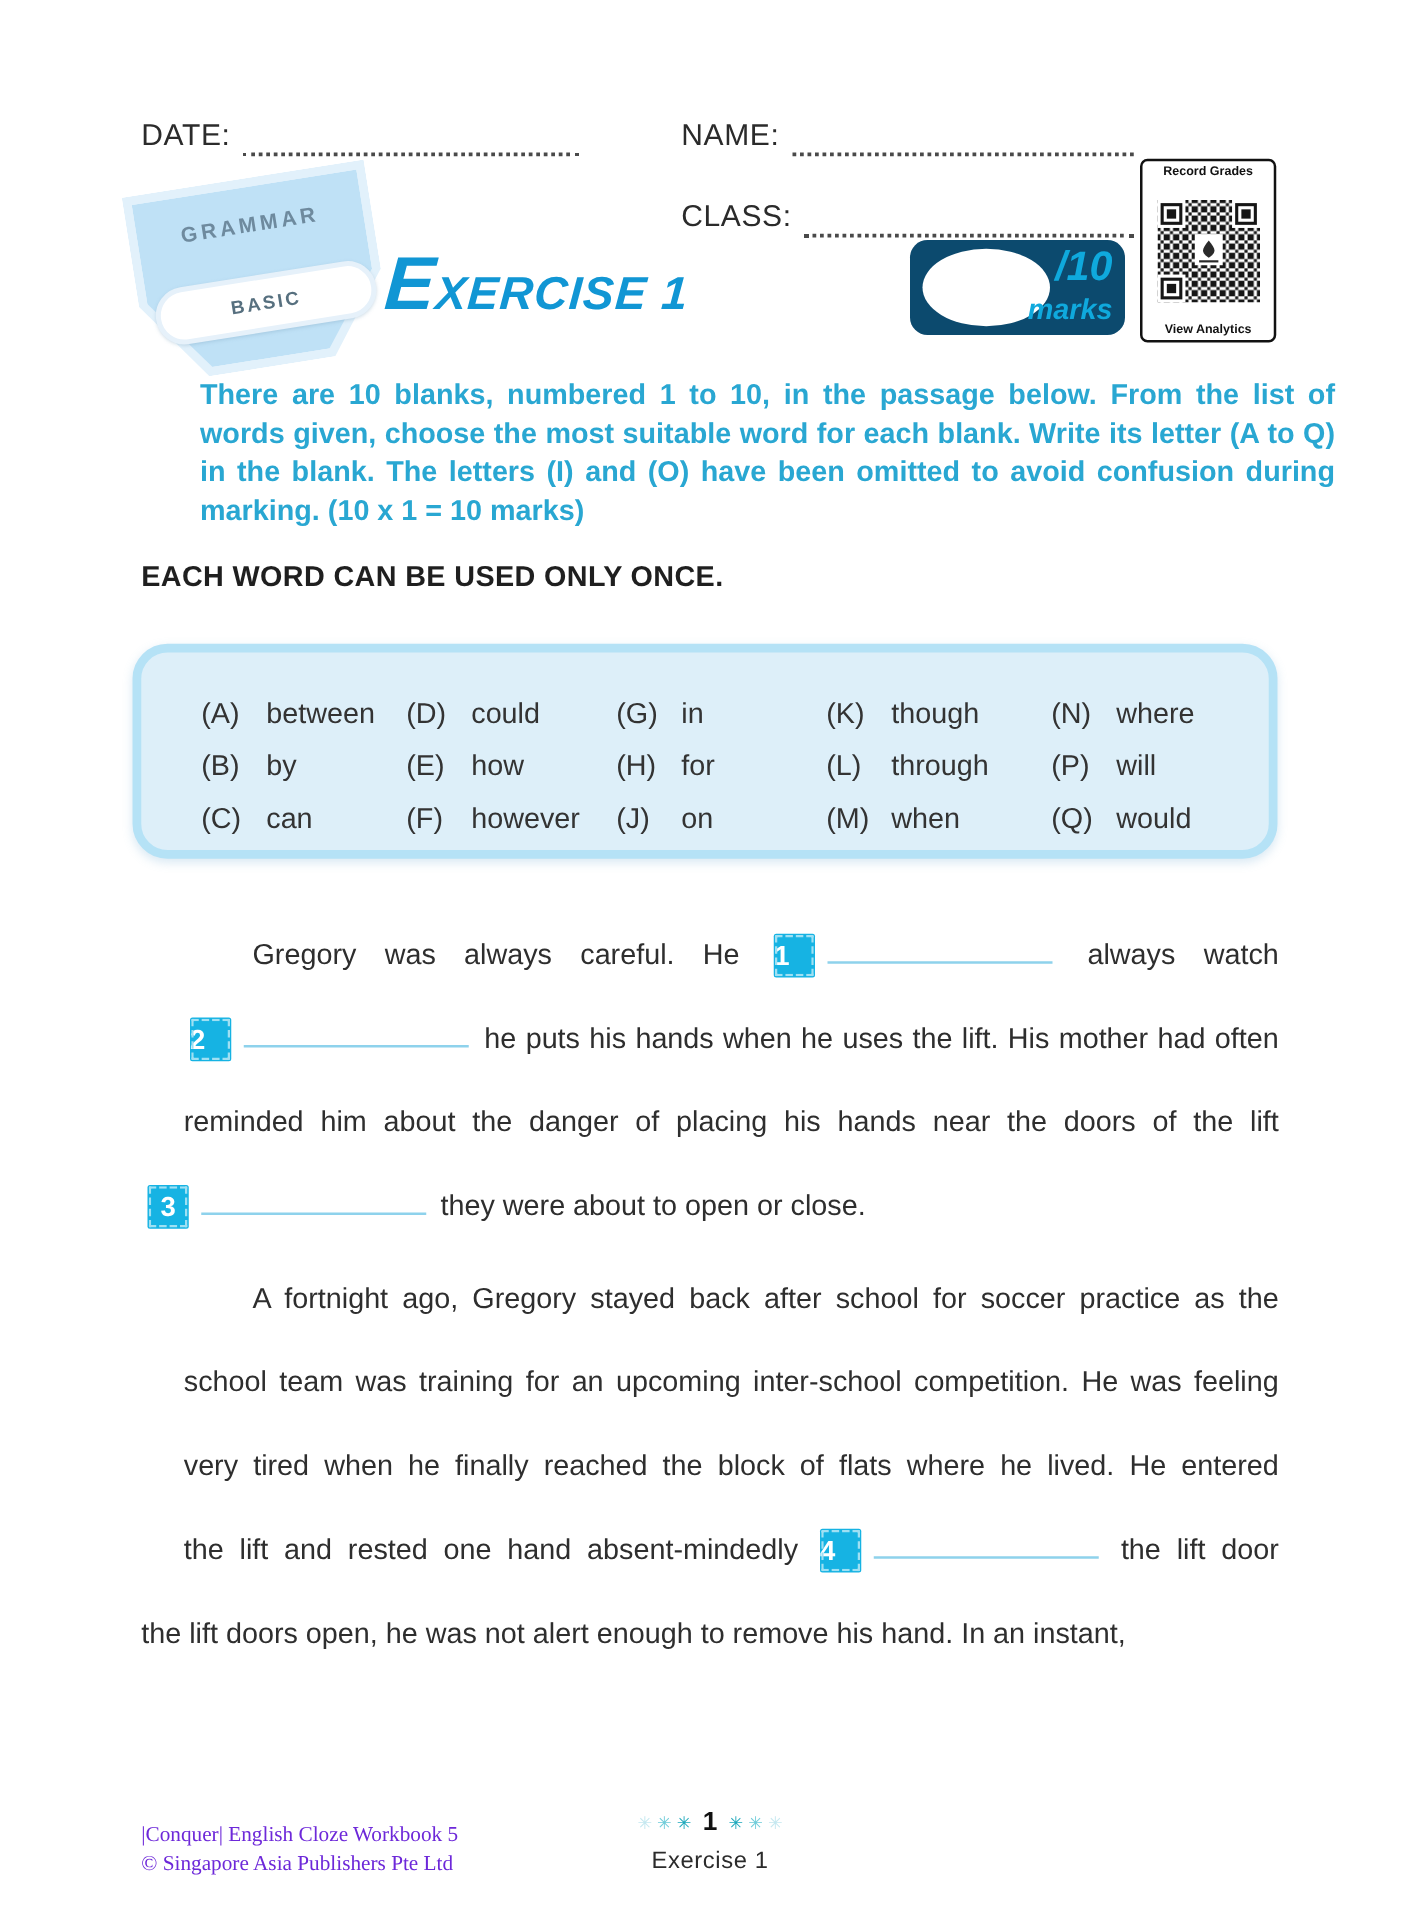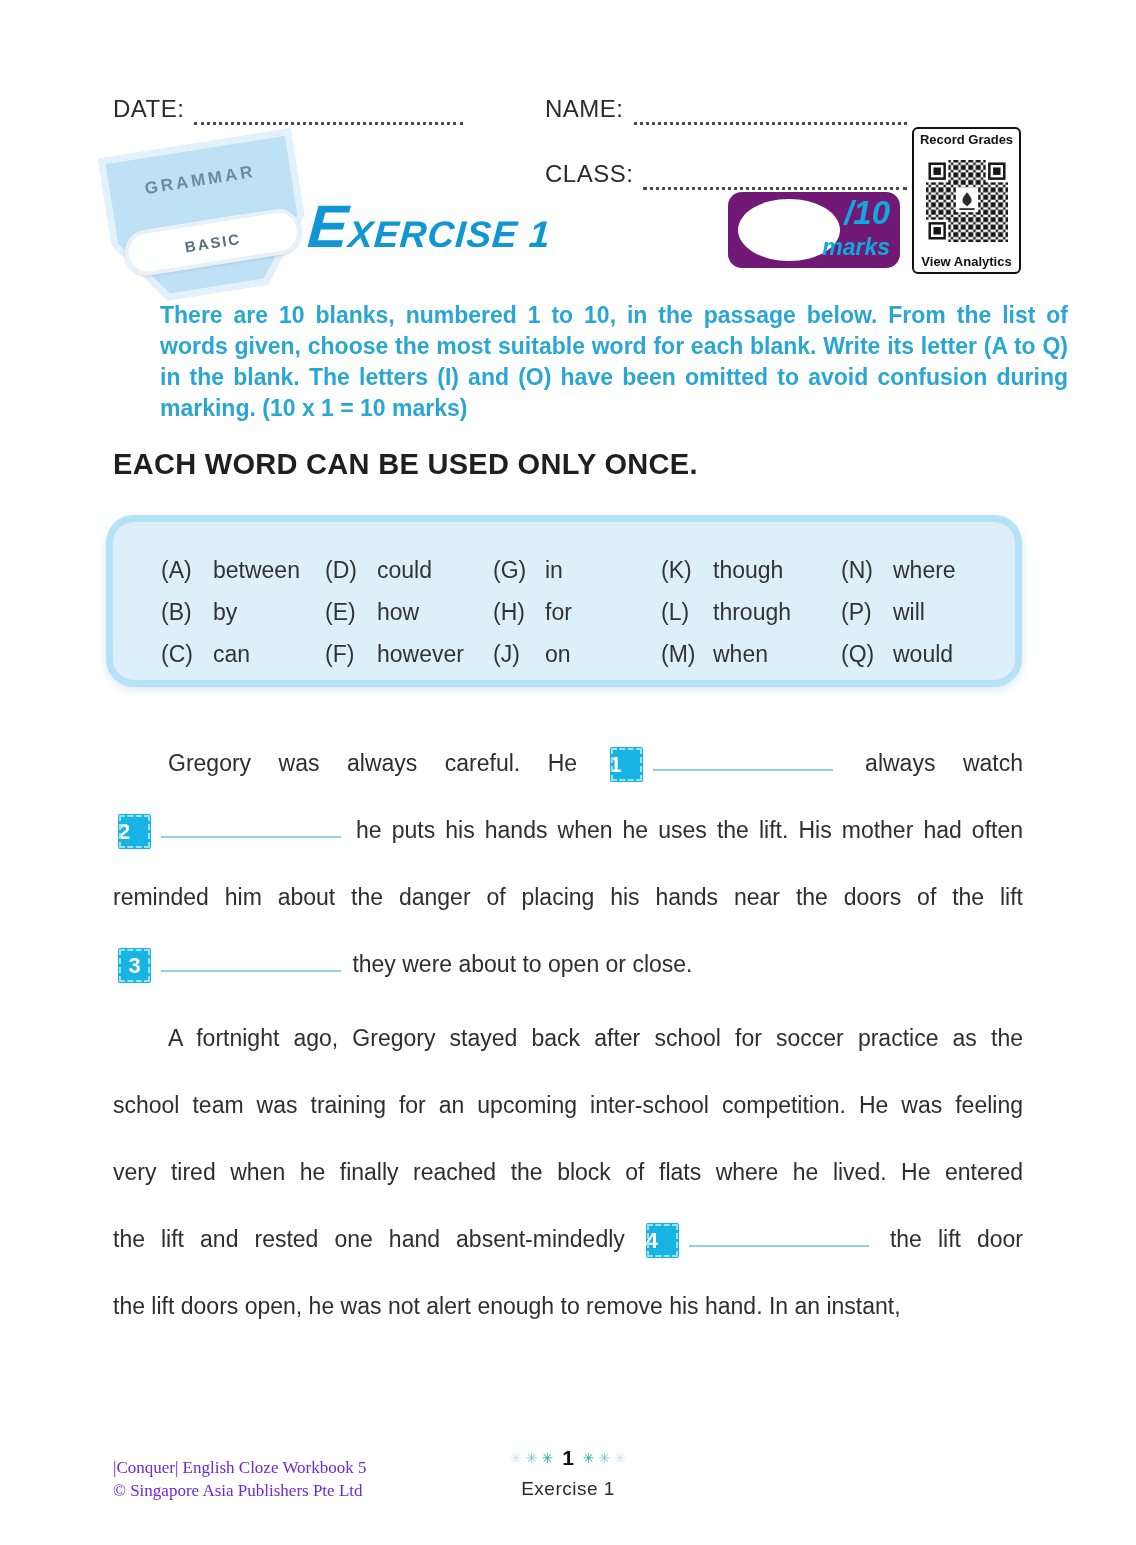--- a/index.html
+++ b/index.html
@@ -27,52 +27,52 @@
      display:flex; align-items:center; justify-content:center; }
   .badge .pill span { font-size:15px; font-weight:600; letter-spacing:2px; color:#57707f; }
 
   
   .ex-title { position:absolute; left:308px; top:192px; color:#1196d4; font-style:italic; font-weight:bold;
      transform:skewX(-4deg); letter-spacing:1px; white-space:nowrap; }
   .ex-title .init { font-size:60px; }
   .ex-title .rest { font-size:37px; }
 
   
-  .marks { position:absolute; left:728px; top:192px; width:172px; height:76px; background:#701a75; border-radius:14px; }
+  .marks { position:absolute; left:728px; top:192px; width:172px; height:76px; background:#0c4a6e; border-radius:14px; }
   .marks .oval { position:absolute; left:10px; top:7px; width:102px; height:62px; background:#ffffff; border-radius:50%; }
   .marks .val  { position:absolute; right:10px; top:2px;  font-size:33px; font-weight:bold; font-style:italic; color:#0fa9dd; }
   .marks .unit { position:absolute; right:10px; top:42px; font-size:23px; font-weight:bold; font-style:italic; color:#0fa9dd; }
 
   
   .qr { position:absolute; left:912px; top:127px; width:109px; height:147px; background:#ffffff;
      border:2px solid #111111; border-radius:6px; display:flex; flex-direction:column; align-items:center;
      justify-content:space-between; padding:3px 2px; }
-  .qr .qlabel { font-size:13px; font-weight:600; color:#111111; white-space:nowrap; }
+  .qr .qlabel { font-size:10px; font-weight:600; color:#111111; white-space:nowrap; }
   .qr svg { display:block; }
 
   
   .instructions { position:absolute; left:113px; top:300px; width:908px; font-size:23px; font-weight:bold;
      color:#29a7d2; line-height:31px; text-align:justify;margin-left:47px; }
-  .note { position:absolute; left:113px; top:448px; font-size:29px; font-weight:bold; color:#1f1f1f; letter-spacing:0.3px; }
+  .note { position:absolute; left:113px; top:448px; font-size:23px; font-weight:bold; color:#1f1f1f; letter-spacing:0.3px; }
 
   
   .wordbox { position:absolute; left:106px; top:515px; width:916px; height:172px; background:#ddeff9;
      border:7px solid #b5e2f6; border-radius:28px; box-shadow:0 3px 8px rgba(110,170,210,0.25);
      padding:27px 0 0 48px; display:grid; grid-template-columns:164px 168px 168px 180px 1fr;
      grid-auto-rows:42px; align-items:center; }
   .wb-cell { display:flex; align-items:baseline; font-size:23px; color:#333333; }
   .wb-letter { width:52px; }
   .wb-word { }
 
   
   .passage { position:absolute; left:113px; width:910px; font-size:23px; color:#2e2e2e; }
   .para1 { top:730px; }
   .para2 { top:1005px; }
   .pline { line-height:67px; height:67px; text-align:left; }
-  .pline.just { text-align:justify; text-align-last:justify; }
+  .pline.just { text-align:justify; text-align-last:justify;margin-left:34px; }
   .pline.indent { padding-left:55px; }
   .blank { display:inline-block; white-space:nowrap; margin:0 5px; vertical-align:baseline; }
   .stamp { display:inline-block; width:33px; height:35px; background:#16b3e3; color:#ffffff; font-size:22px;
      font-weight:bold; text-align:center; line-height:35px; vertical-align:middle; border-radius:2px;
      outline:2px dashed #9fe0f3; outline-offset:-3px; margin-right:10px; }
   .bline { display:inline-block; width:180px; height:0.85em; border-bottom:2px solid #8ed2ec; vertical-align:baseline; }
 
   
   .footer-left { position:absolute; left:113px; top:1456px; font-family:"Liberation Serif", serif;
      font-size:17px; color:#6d28d9; line-height:23px; }

